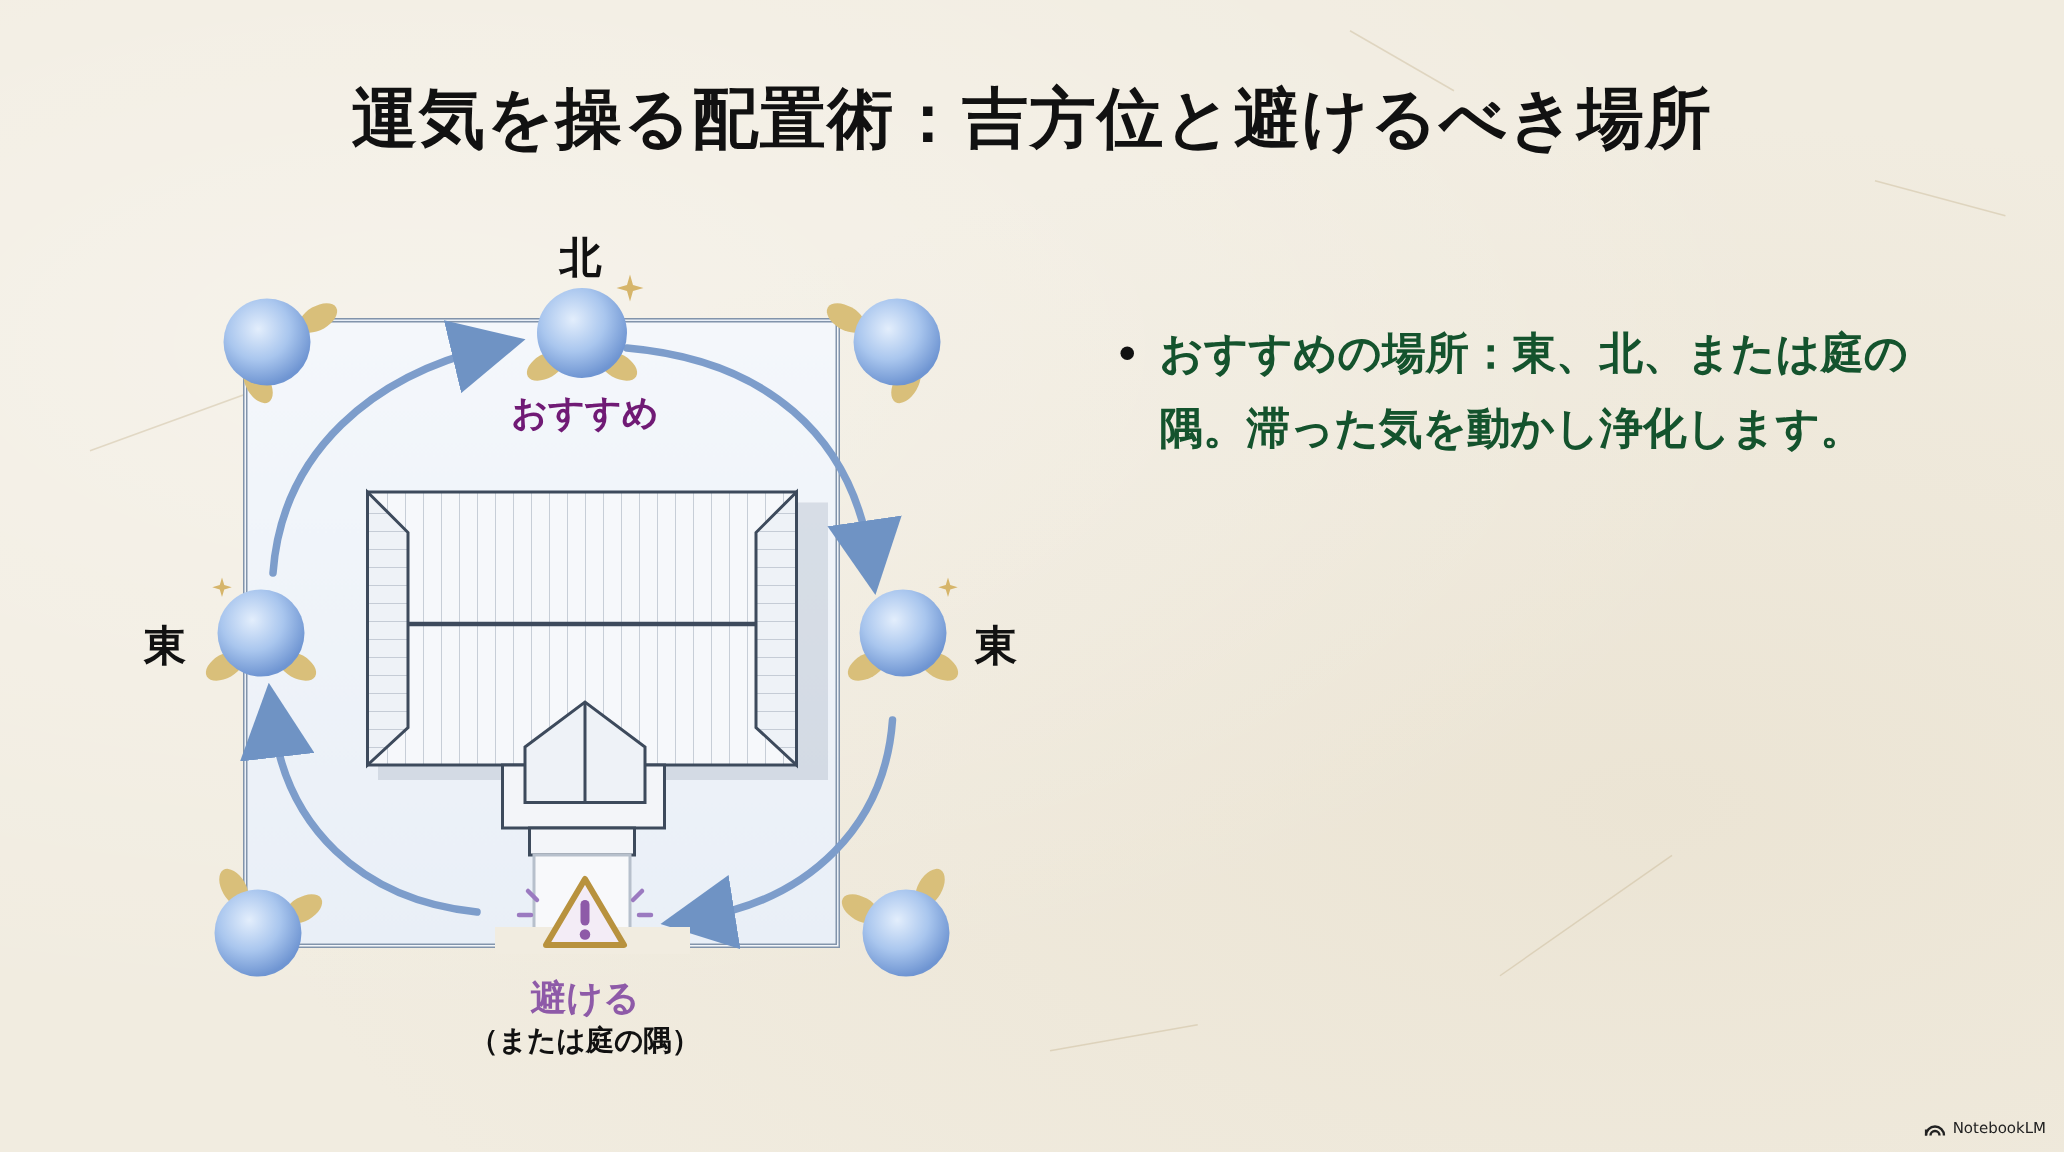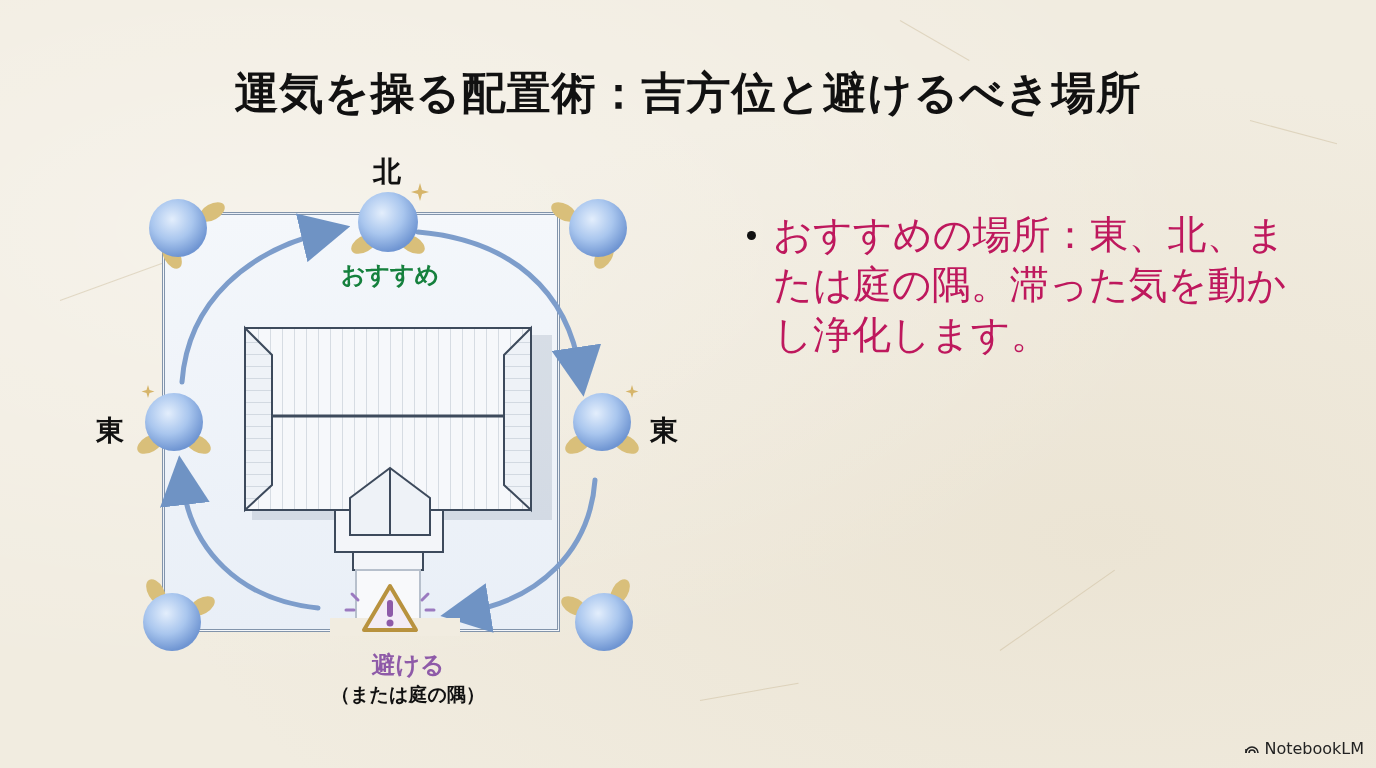--- a/index.html
+++ b/index.html
@@ -7,48 +7,48 @@
     width: 1376px; height: 768px; overflow: hidden; position: relative;
     background: #f1ece0;
     background-image:
       radial-gradient(ellipse at 20% 30%, rgba(255,255,255,0.35), transparent 60%),
       radial-gradient(ellipse at 80% 70%, rgba(225,214,190,0.35), transparent 60%);
     font-family: "DejaVu Sans", "Liberation Sans", sans-serif;
     color: #111;
   }
   .fiber { position: absolute; height: 1px; background: rgba(190,170,130,0.35); transform-origin: left center; }
   .title {
-    position: absolute; left: 0; top: 64px; width: 1376px; text-align: center;
+    position: absolute; left: 0; top: 50px; width: 1376px; text-align: center;
     font-family: "DejaVu Serif", "Liberation Serif", serif;
     font-weight: bold; font-size: 44px; letter-spacing: 1px; color: #111;
   }
   .diagram { position: absolute; left: 90px; top: 150px; width: 610px; height: 570px; }
   .dir-label { position: absolute; font-weight: bold; font-size: 28px; color: #111; }
   .garden {
     position: absolute; left: 72px; top: 62px; width: 398px; height: 420px;
     background: linear-gradient(180deg, #f4f7fb, #e9eff7);
     border: 3px double #8294ab; box-sizing: border-box;
   }
   .house-svg { position: absolute; left: 0; top: 0; }
   .rec-label { position: absolute; left: 170px; top: 110px; width: 260px; text-align: center; }
-  .rec-main { font-weight: bold; font-size: 24px; color: #15803d; line-height: 30px; }
+  .rec-main { font-weight: bold; font-size: 24px; color: #701a75; line-height: 30px; }
   .rec-sub { font-weight: bold; font-size: 19px; color: #111; line-height: 28px; }
-  .avoid-label { position: absolute; left: 208px; top: 500px; width: 220px; text-align: center; }
+  .avoid-label { position: absolute; left: 190px; top: 500px; width: 220px; text-align: center; }
   .avoid-main { font-weight: bold; font-size: 24px; color: #8e5aa8; line-height: 30px; }
   .avoid-sub { font-weight: bold; font-size: 19px; color: #111; line-height: 28px; }
   .bullets { position: absolute; left: 745px; top: 210px; width: 560px; margin: 0; padding: 0; list-style: none; }
   .bullets li {
-    position: relative; padding-left: 28px; font-weight: normal; font-size: 39px;
-    line-height: 50px; margin-bottom: 0; color: #be185d;
+    position: relative; padding-left: 28px; font-weight: bold; font-size: 29px;
+    line-height: 50px; margin-bottom: 0; color: #14532d;
   }
   .bullets li .dot {
     position: absolute; left: 2px; top: 21px; width: 9px; height: 9px; border-radius: 50%; background: #111;
   }
   .brand {
-    position: absolute; right: 12px; bottom: 10px; font-size: 16px; color: #222;
+    position: absolute; right: 12px; bottom: 10px; font-size: 10px; color: #222;
     display: flex; align-items: center; gap: 5px;
   }
 </style>
 </head>
 <body>
 
 <div class="fiber" style="left:60px;top:300px;width:120px;transform:rotate(-20deg)"></div>
 <div class="fiber" style="left:900px;top:20px;width:80px;transform:rotate(30deg)"></div>
 <div class="fiber" style="left:1000px;top:650px;width:140px;transform:rotate(-35deg)"></div>
 <div class="fiber" style="left:1250px;top:120px;width:90px;transform:rotate(15deg)"></div>

